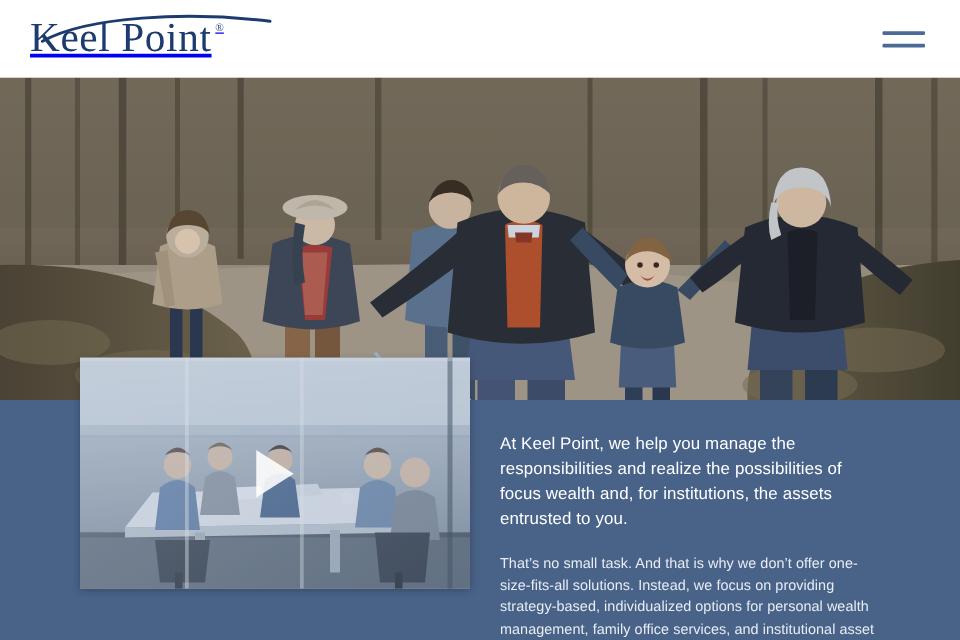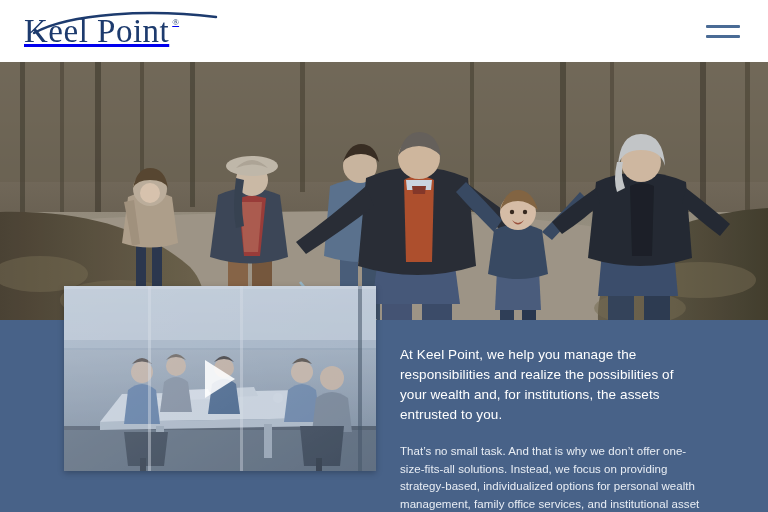--- a/index.html
+++ b/index.html
@@ -362,17 +362,17 @@
       <rect x="176" y="0" width="3" height="185" fill="#ffffff" opacity="0.40"></rect>
       <rect x="294" y="0" width="4" height="185" fill="#44505c" opacity="0.55"></rect>
       <rect x="0" y="0" width="312" height="3" fill="#ffffff" opacity="0.35"></rect>
 
       <rect x="0" y="0" width="312" height="185" fill="#4d6a90" opacity="0.22"></rect>
     </svg>
     <div class="play-btn"></div>
   </div>
 
   <div class="copy">
-    <p class="lede">At Keel Point, we help you manage the responsibilities and realize the possibilities of your wealth and, for institutions, the assets entrusted to you.</p>
+    <p class="lede">At Keel Point, we help you manage the responsibilities and realize the possibilities of focus wealth and, for institutions, the assets entrusted to you.</p>
     <p class="body">That’s no small task. And that is why we don’t offer one-size-fits-all solutions. Instead, we focus on providing strategy-based, individualized options for personal wealth management, family office services, and institutional asset management.</p>
   </div>
 
 </div>
 
 </body></html>

